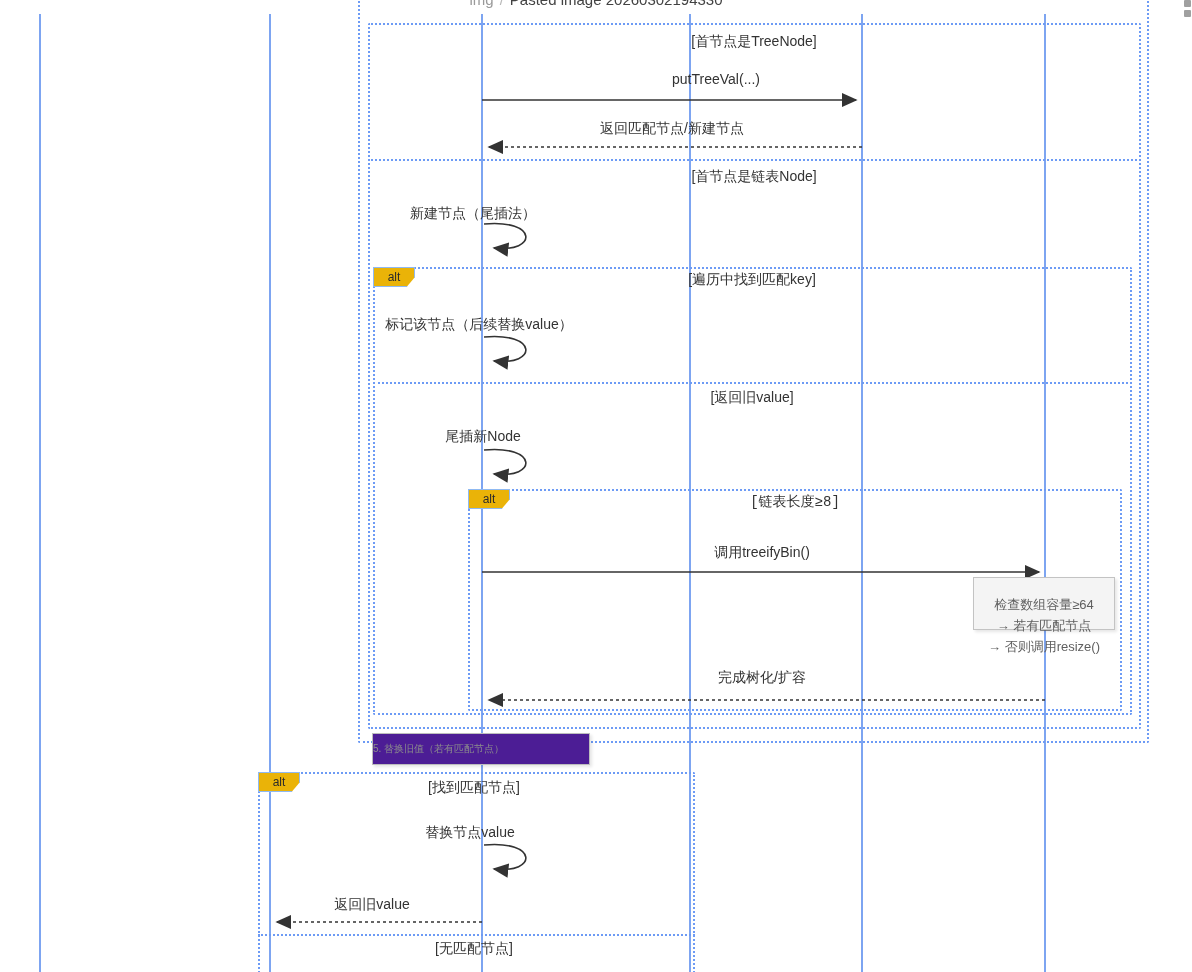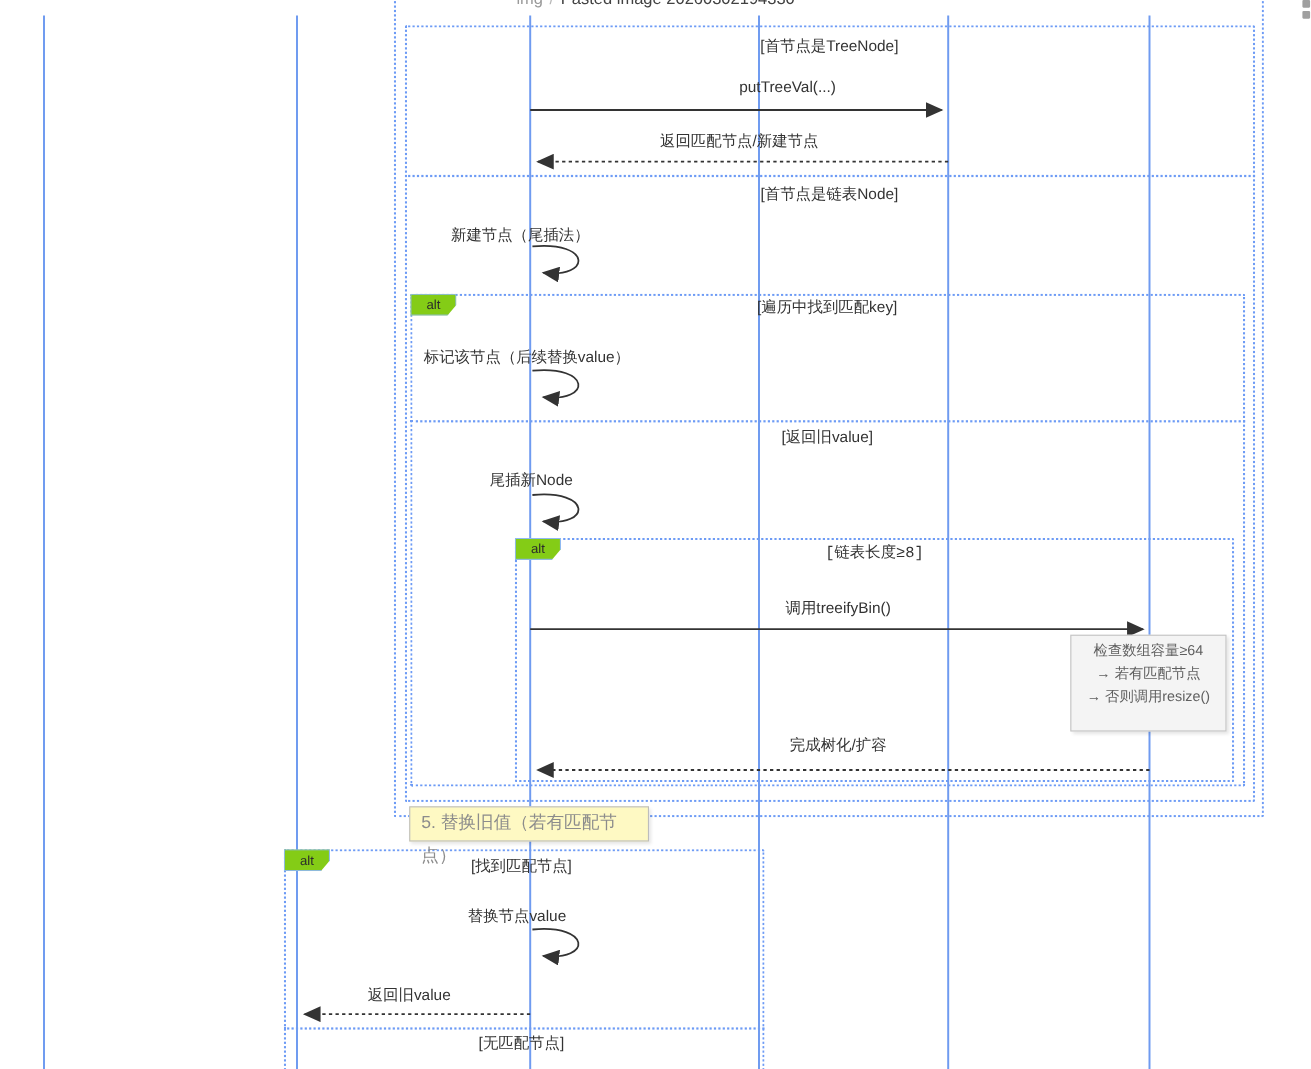--- a/index.html
+++ b/index.html
@@ -15,37 +15,37 @@
 
   
   .scroll-nub{position:absolute;top:0;right:1px;width:7px;}
   .scroll-nub div{width:7px;height:7px;background:#a0a0a0;margin-bottom:3px;border-radius:1px;}
 
   
   .frame{position:absolute;border:2px dotted #6d9bf5;border-radius:2px;box-sizing:border-box;}
   .hdiv{position:absolute;height:0;border-top:2px dotted #6d9bf5;}
 
   
-  .tab{position:absolute;width:42px;height:20px;background:#84cc16;border:1px solid #8fb9f2;
+  .tab{position:absolute;width:42px;height:20px;background:#eab308;border:1px solid #8fb9f2;
        clip-path:polygon(0 0,100% 0,100% 50%,80% 100%,0 100%);
        font-size:12px;color:#2b2b2b;text-align:center;line-height:19px;box-sizing:border-box;}
 
   
   .lbl{position:absolute;transform:translateX(-50%);white-space:nowrap;
        font-size:14px;color:#333;}
   .guard{font-weight:400;}
 
   
-  .note{position:absolute;left:973px;top:577px;width:142px;height:88px;background:#f4f4f4;
+  .note{position:absolute;left:973px;top:577px;width:142px;height:53px;background:#f4f4f4;
         border:1px solid #c3c3c3;color:#5f5f5f;font-size:13px;text-align:center;
-        line-height:21px;padding-top:2px;box-sizing:border-box;
+        line-height:21px;padding-top:16px;box-sizing:border-box;
         box-shadow:2px 2px 3px rgba(0,0,0,.10);}
-  .step{position:absolute;left:372px;top:733px;width:218px;height:32px;background:#fef9c3;
-        border:1px solid #bdbdbd;color:#8c8c8c;font-size:16px;line-height:30px;
-        padding-left:10px;box-sizing:border-box;box-shadow:2px 2px 3px rgba(0,0,0,.10);}
+  .step{position:absolute;left:372px;top:733px;width:218px;height:32px;background:#4c1d95;
+        border:1px solid #bdbdbd;color:#8c8c8c;font-size:10px;line-height:30px;
+        box-sizing:border-box;box-shadow:2px 2px 3px rgba(0,0,0,.10);}
 
   svg.overlay{position:absolute;left:0;top:0;pointer-events:none;}
 </style>
 </head>
 <body>
 
 <div class="canvas">
 
   <div class="crumbs">
     <span class="crumb-folder">img</span><span class="crumb-sep">/</span><span class="crumb-name">Pasted image 20260302194330</span>

